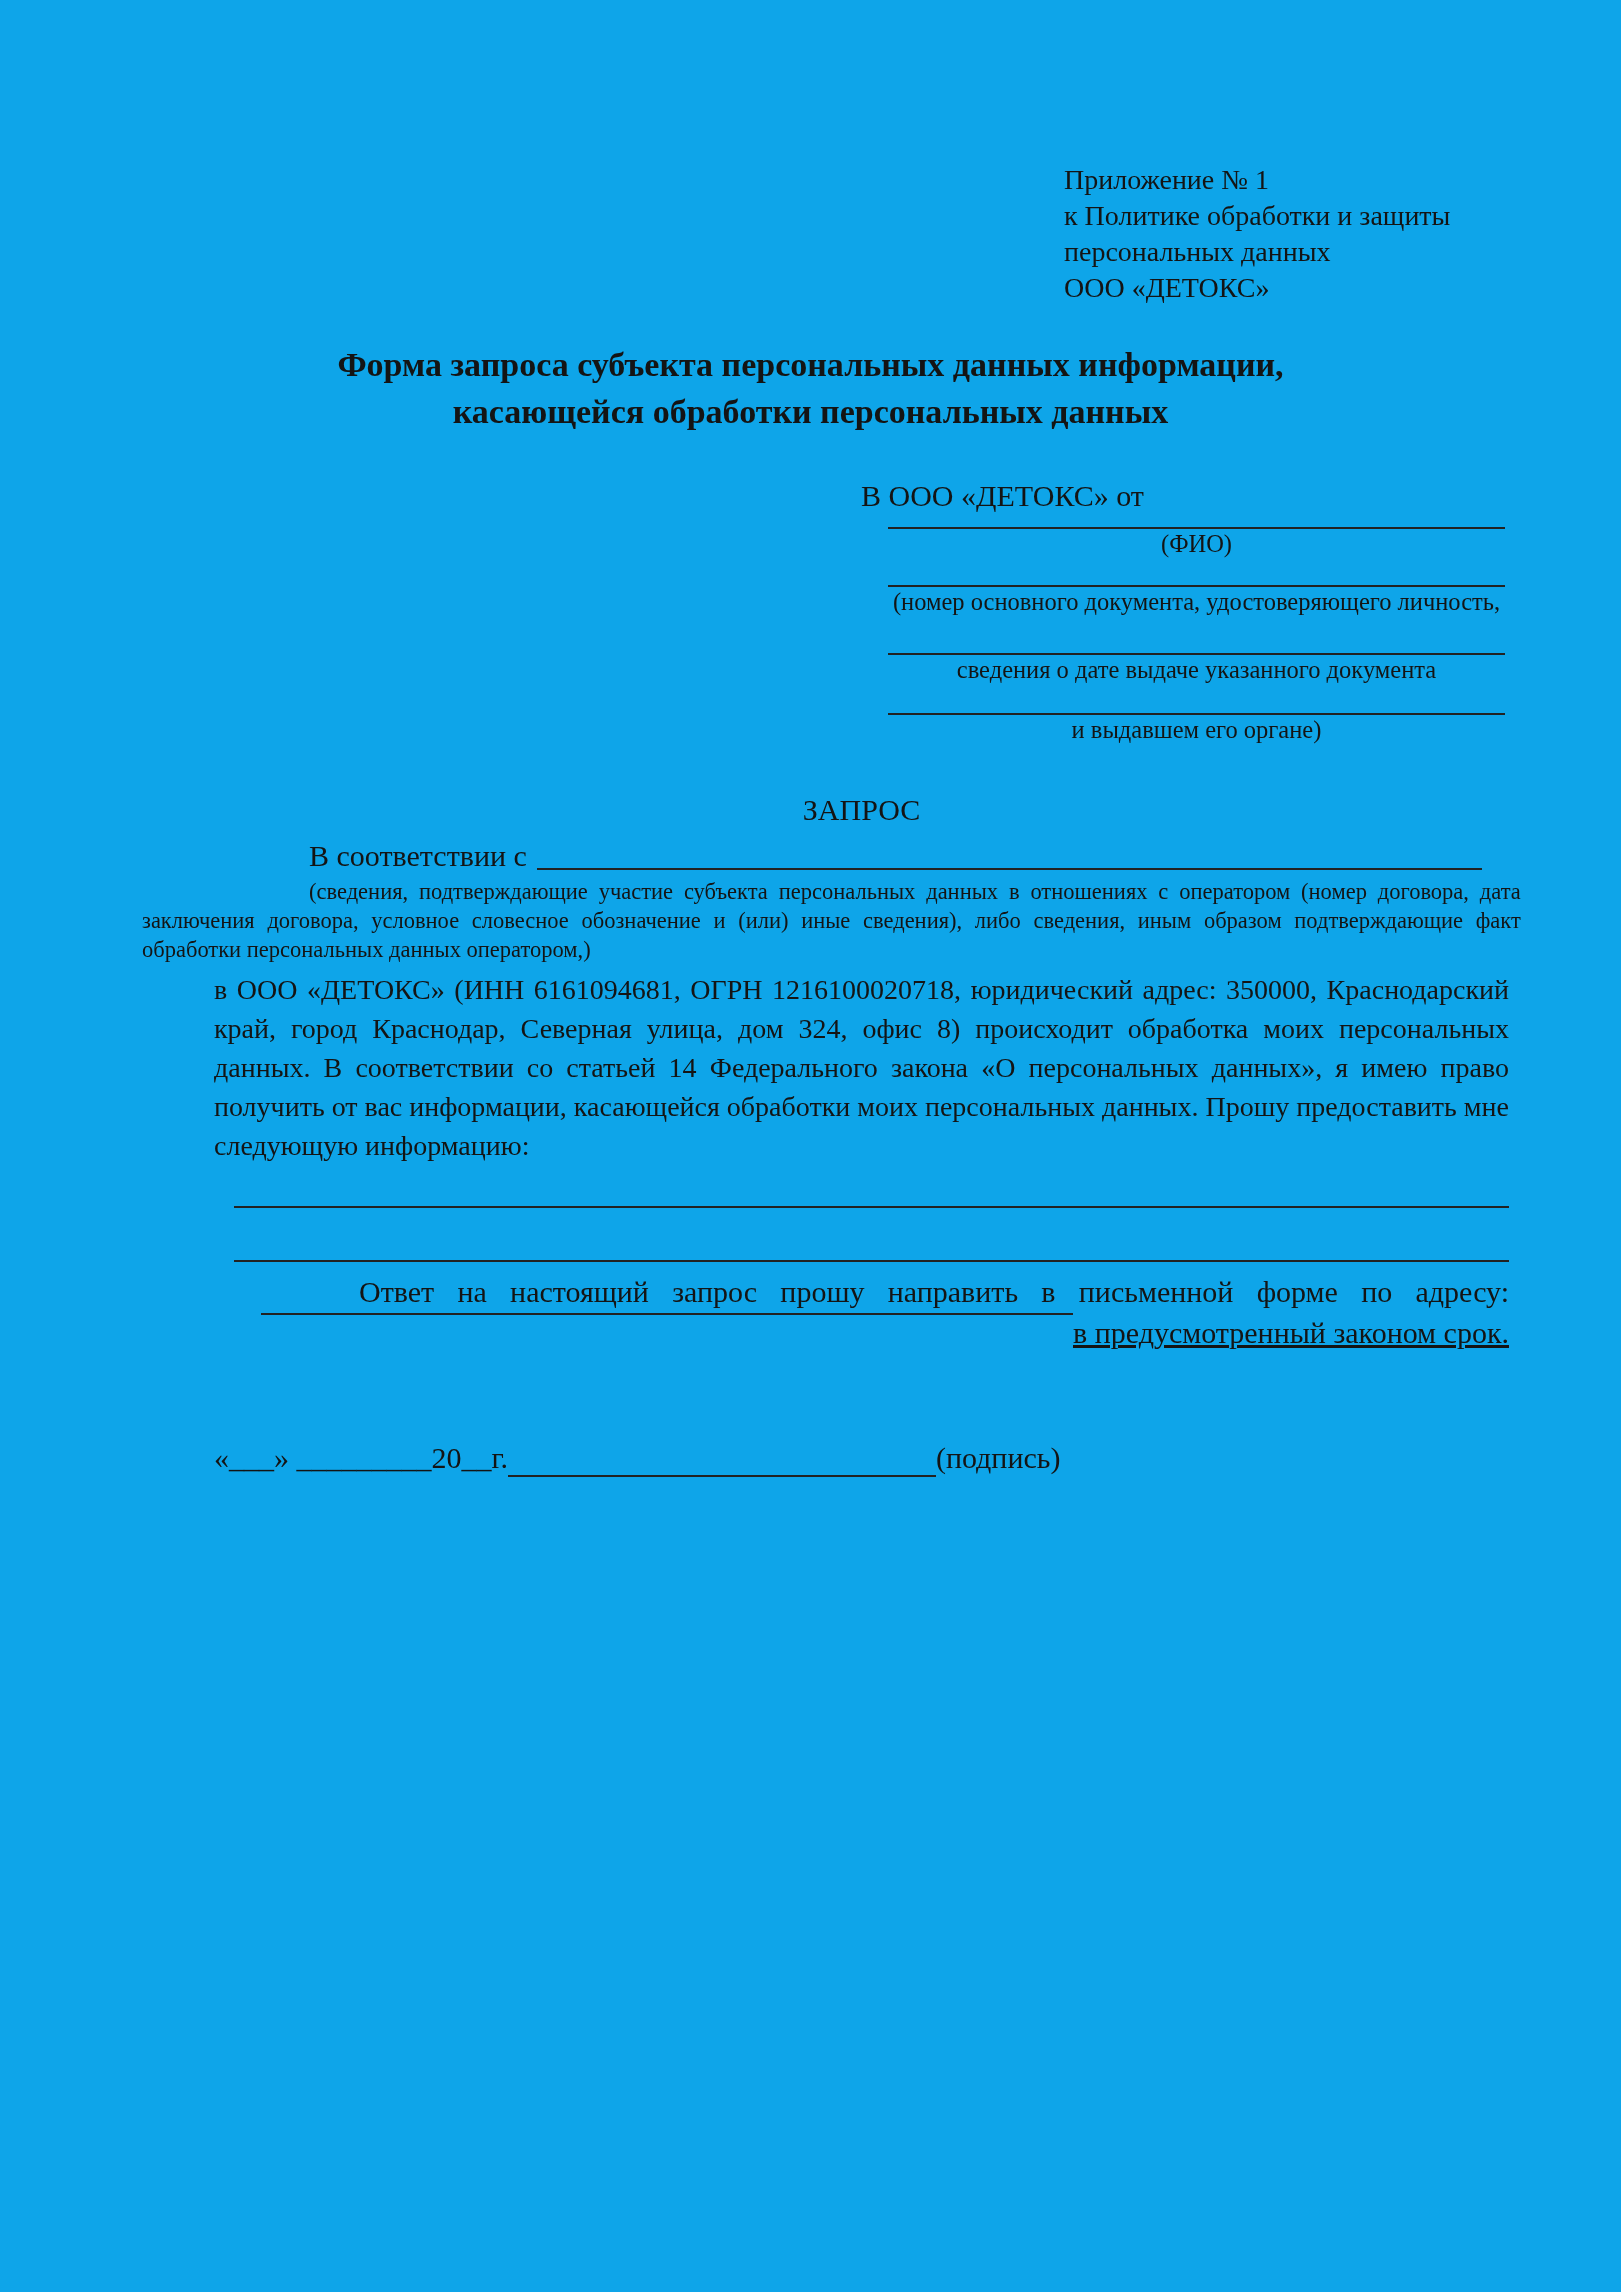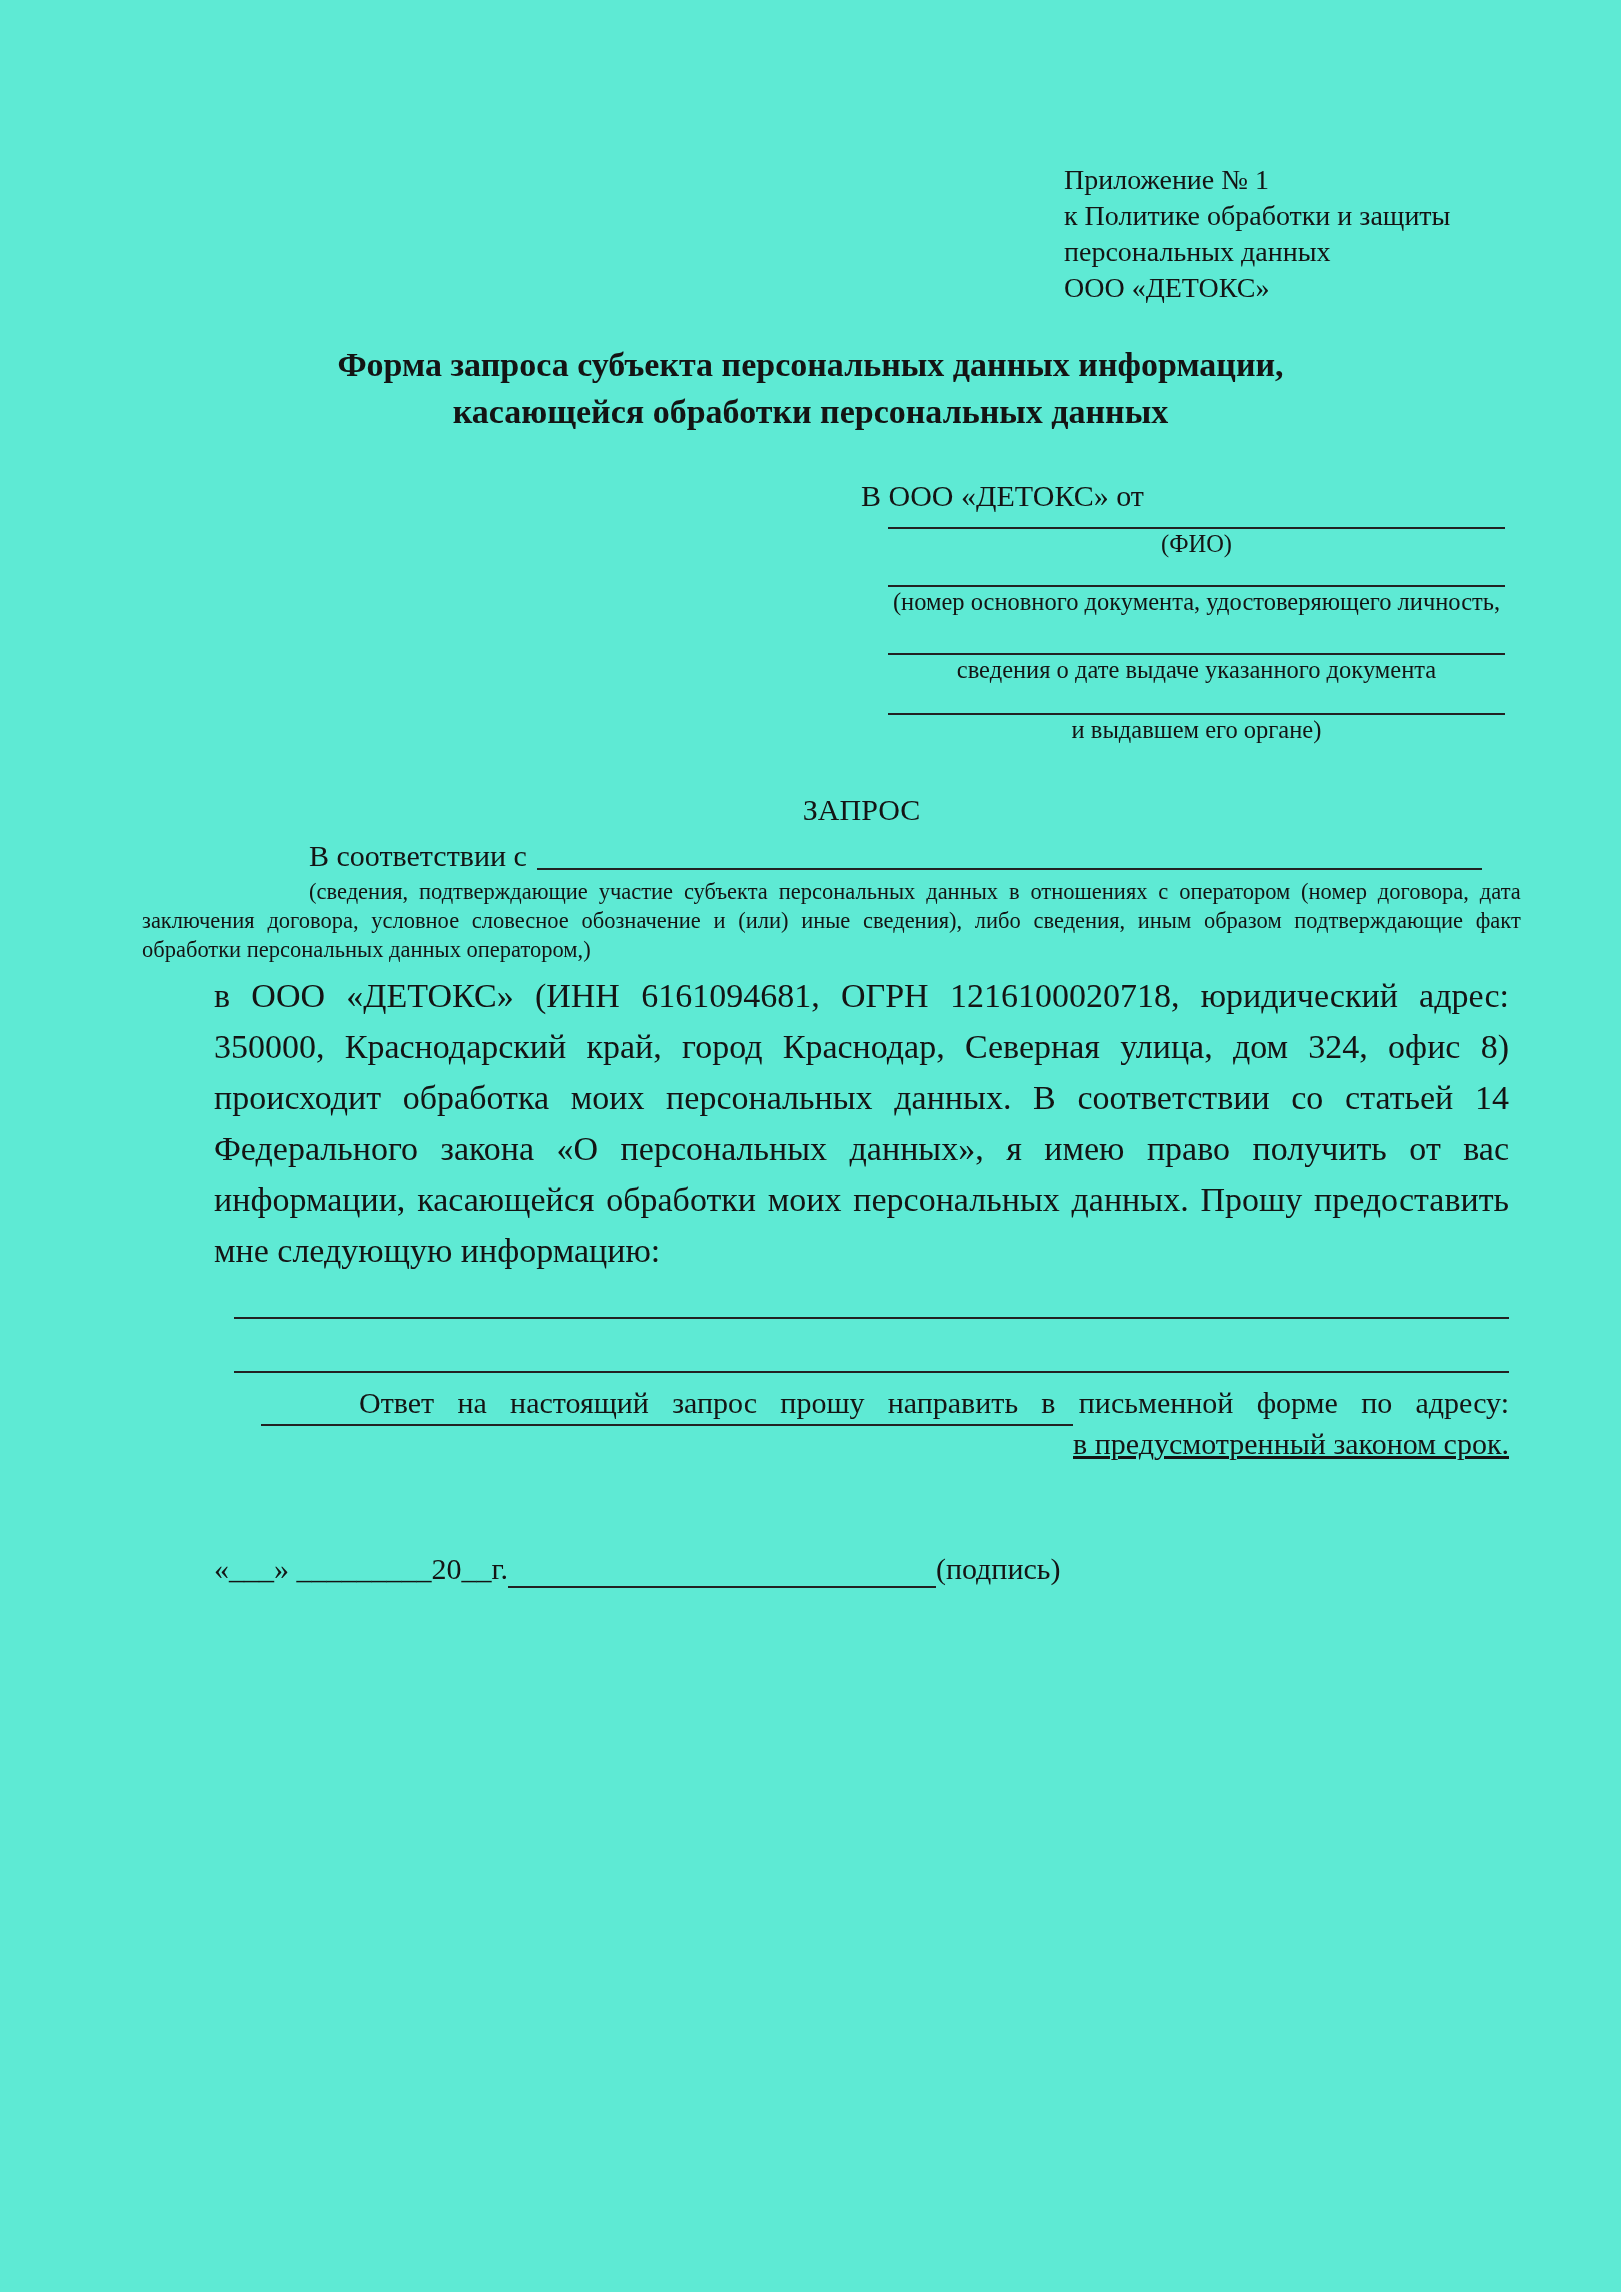--- a/index.html
+++ b/index.html
@@ -4,21 +4,21 @@
 <style>
   html, body {
     margin: 0;
     padding: 0;
     background: #ffffff;
   }
   .page {
     position: relative;
     width: 1621px;
     height: 2293px;
-    background: #5eead4;
+    background: #0ea5e9;
     color: #141414;
     font-family: "Liberation Serif", "DejaVu Serif", serif;
     box-sizing: border-box;
     padding: 162px 112px 0 214px;
     overflow: hidden;
   }
   
   .appendix-header {
     margin-left: 850px;
     font-size: 28px;
@@ -93,22 +93,22 @@
     text-indent: 167px;
     text-align: justify;
     font-size: 22.5px;
     line-height: 29px;
   }
 
   
   .body-paragraph {
     margin: 5.9px 0 0 0;
     text-align: justify;
-    font-size: 34px;
-    line-height: 51px;
+    font-size: 28px;
+    line-height: 39px;
   }
 
   
   .info-blank {
     margin-left: 19.6px;
     border-bottom: 2.9px solid #222222;
   }
   .info-blank.first { height: 23.5px; margin-top: 17.6px; }
   .info-blank.second { height: 52px; }
 

